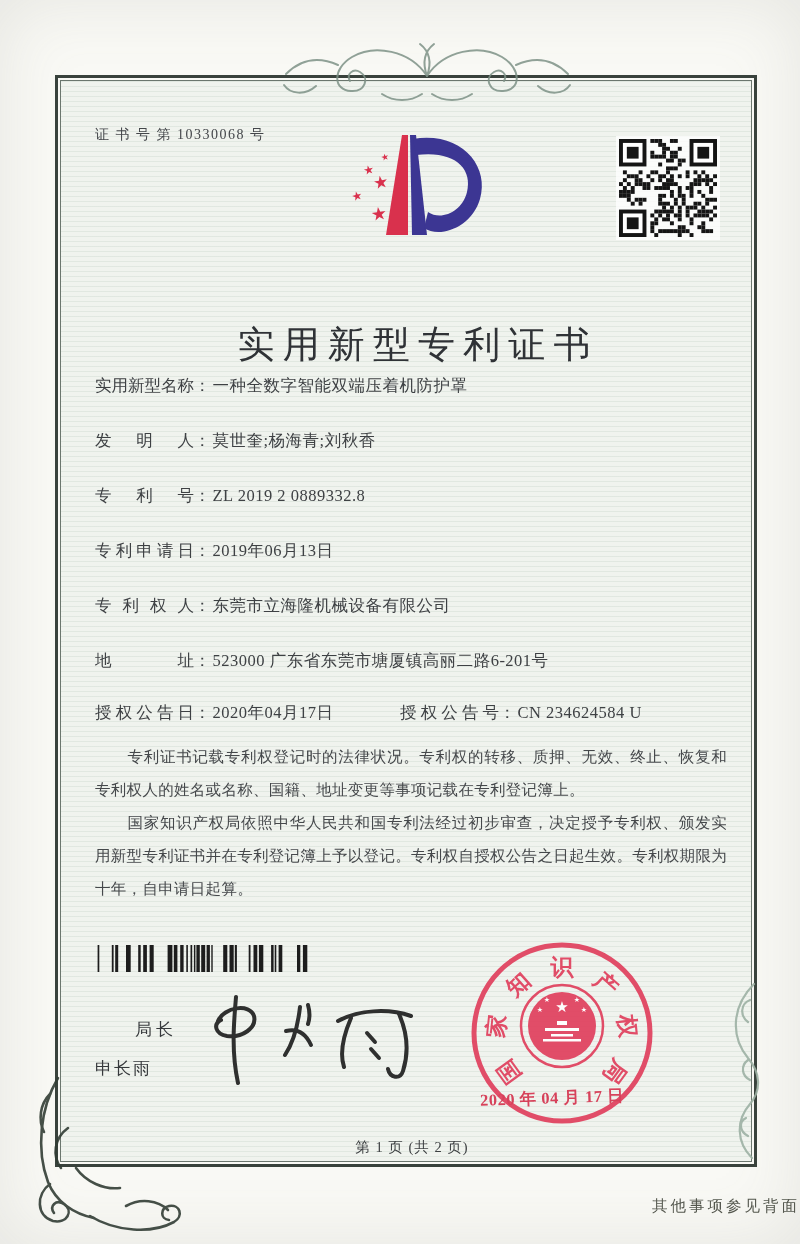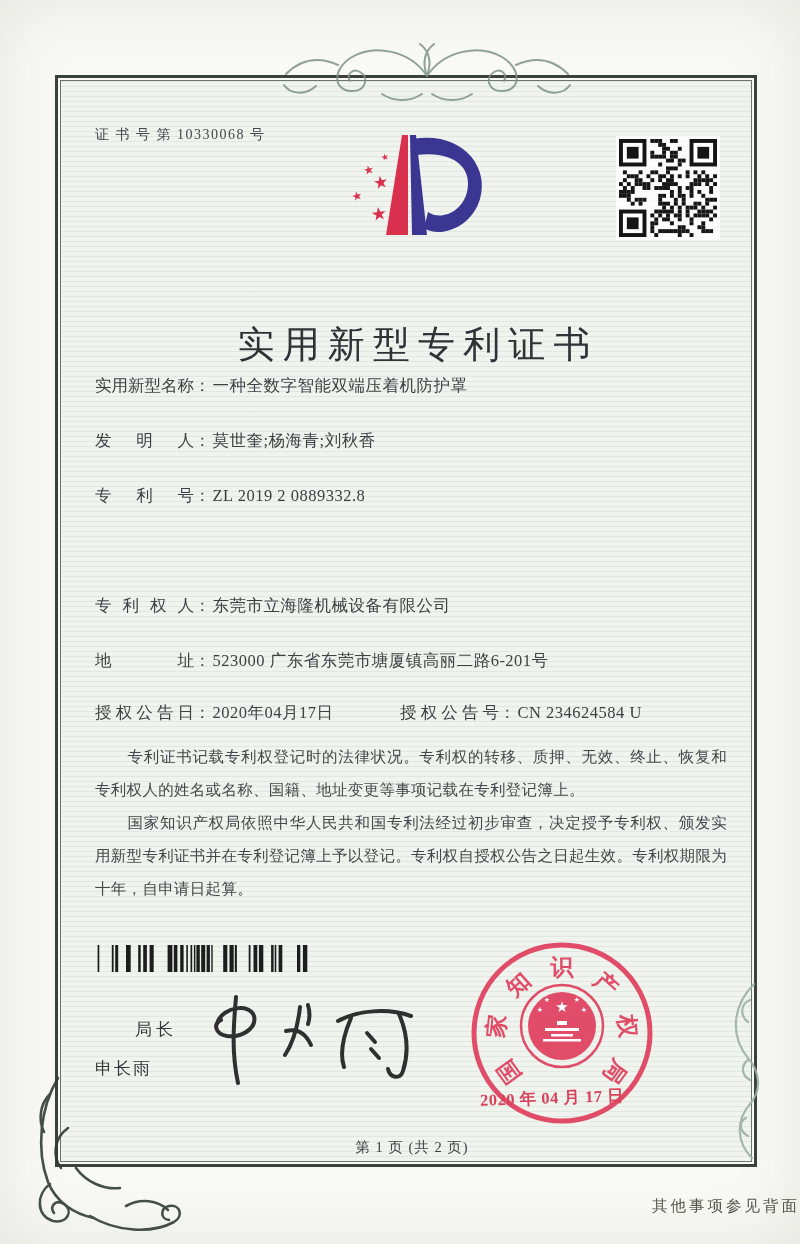--- a/index.html
+++ b/index.html
@@ -289,20 +289,23 @@
 
         <div class="row" style="top:294px">
           <span class="flabel">实用新型名称</span><span class="colon">：</span><span class="fvalue">一种全数字智能双端压着机防护罩</span>
         </div>
         <div class="row" style="top:349px">
           <span class="flabel">发明人</span><span class="colon">：</span><span class="fvalue">莫世奎;杨海青;刘秋香</span>
         </div>
         <div class="row" style="top:404px">
           <span class="flabel">专利号</span><span class="colon">：</span><span class="fvalue">ZL 2019 2 0889332.8</span>
         </div>
+        <div class="row" style="top:459px">
+          <span class="flabel">专利申请日</span><span class="colon">：</span><span class="fvalue">2019年06月13日</span>
+        </div>
         <div class="row" style="top:514px">
           <span class="flabel">专利权人</span><span class="colon">：</span><span class="fvalue">东莞市立海隆机械设备有限公司</span>
         </div>
         <div class="row" style="top:569px">
           <span class="flabel">地址</span><span class="colon">：</span><span class="fvalue">523000 广东省东莞市塘厦镇高丽二路6-201号</span>
         </div>
         <div class="row" style="top:621px">
           <span>
             <span class="flabel">授权公告日</span><span class="colon">：</span><span class="fvalue">2020年04月17日</span>
           </span>

